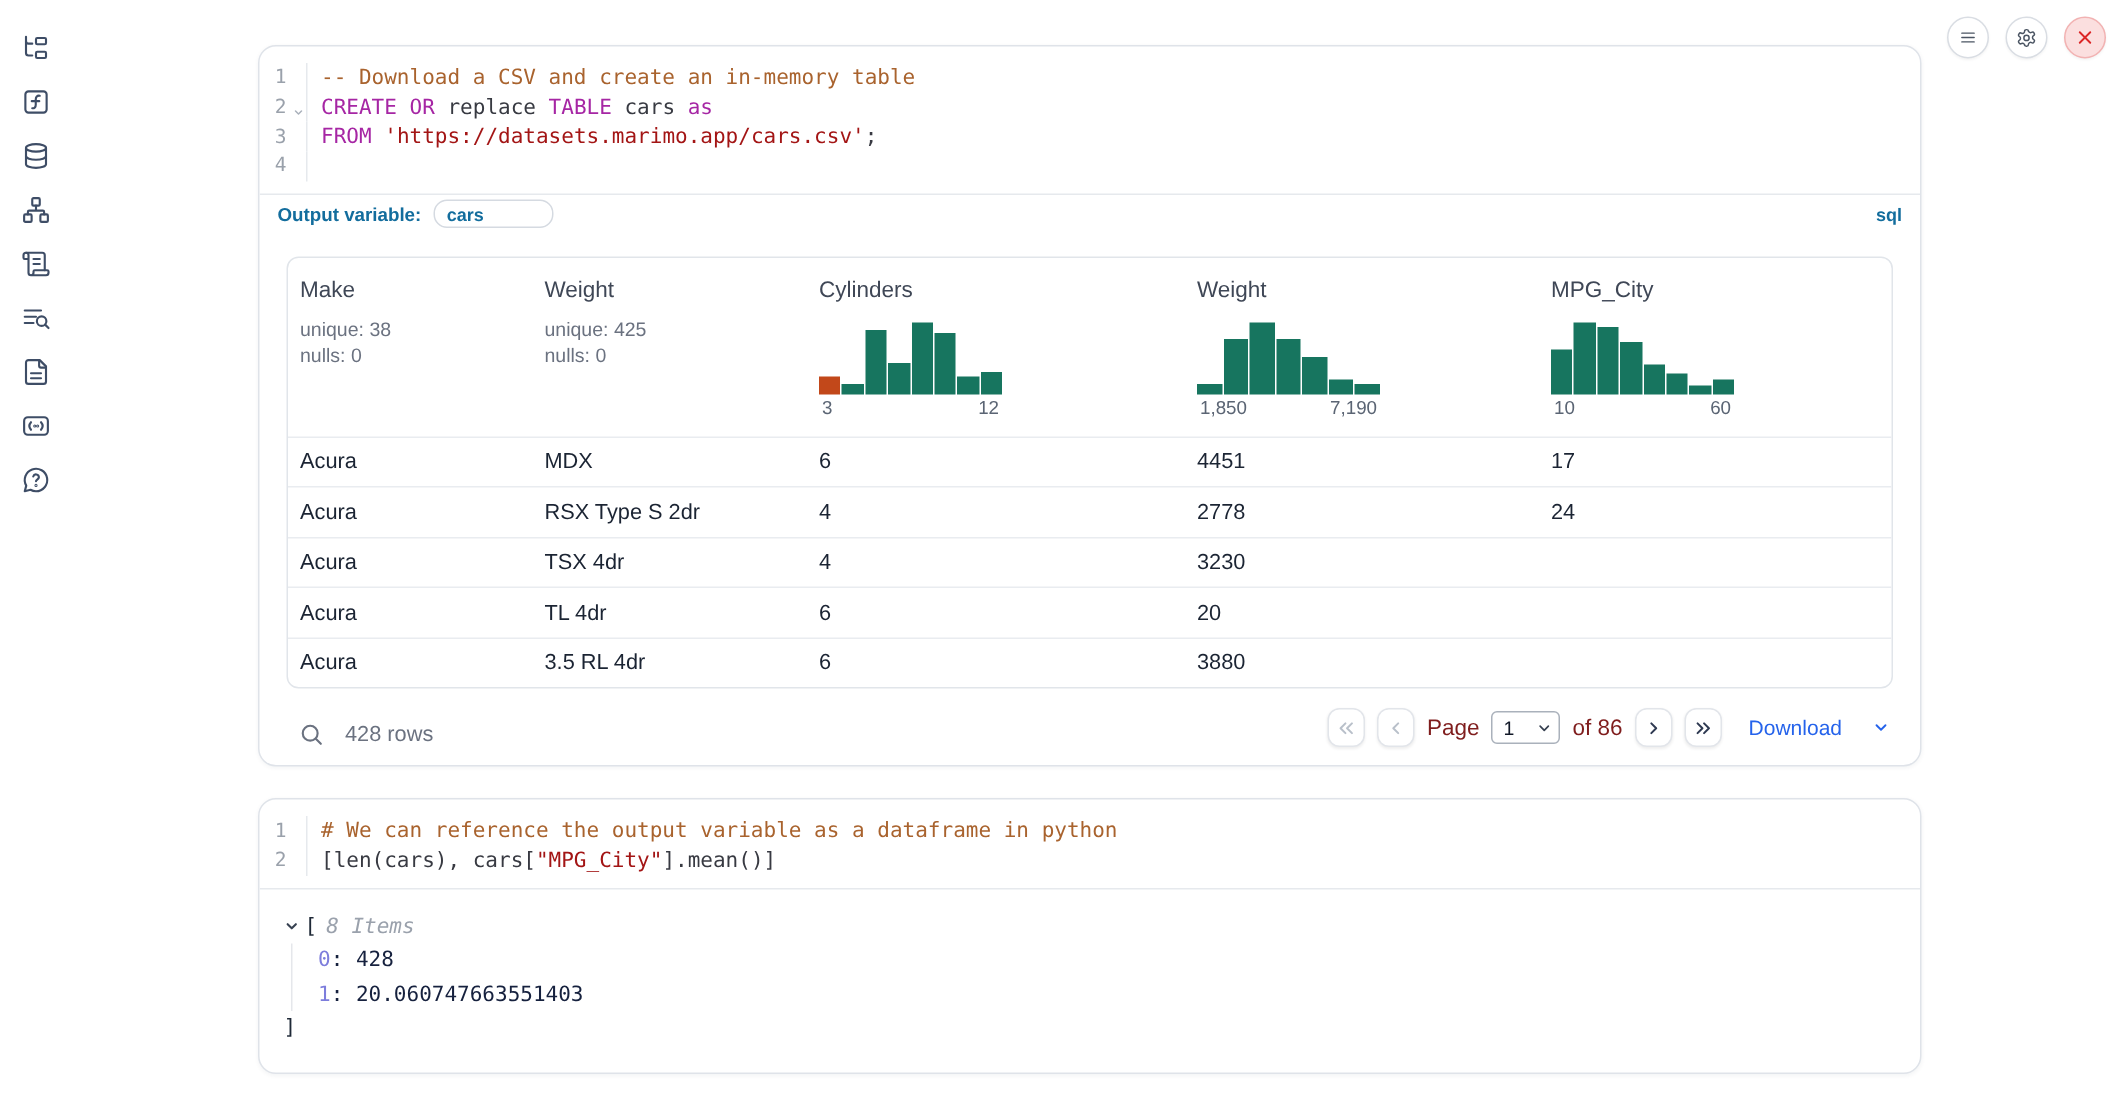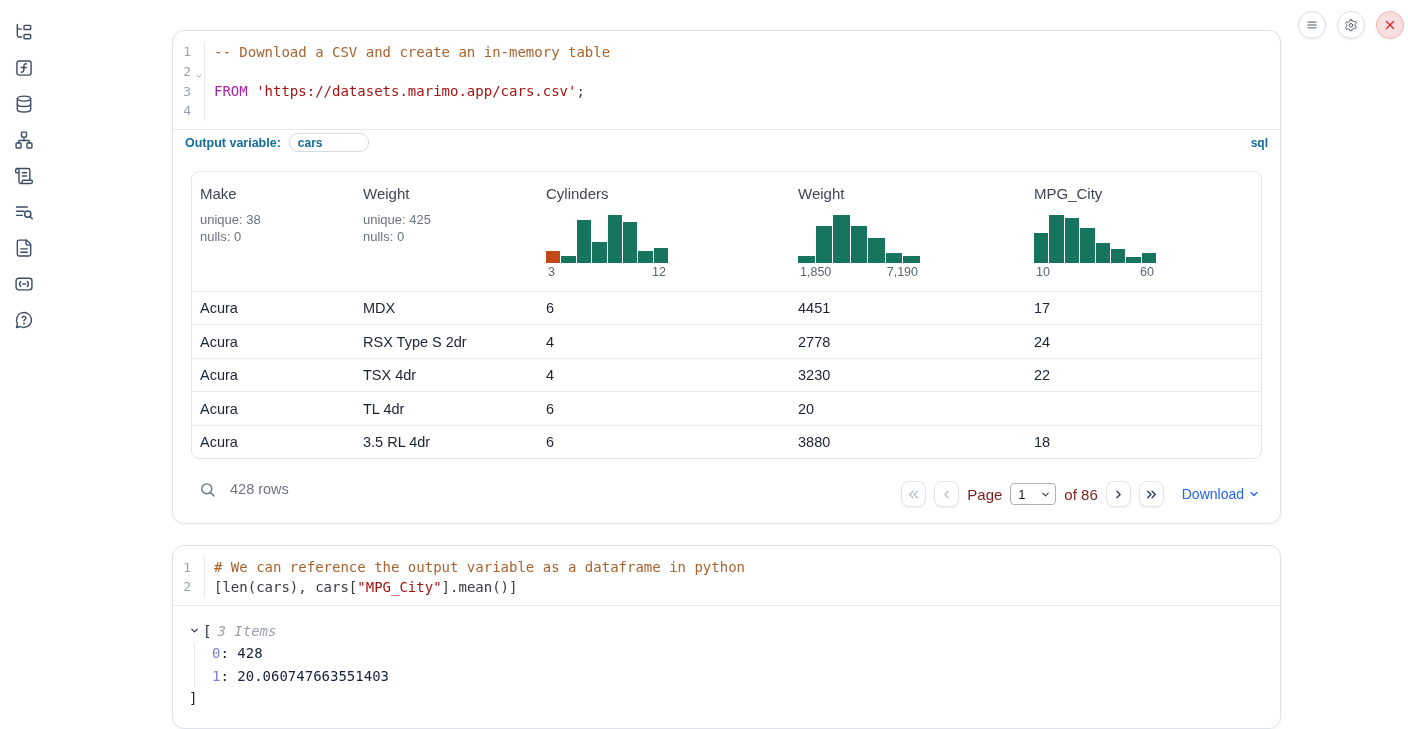--- a/index.html
+++ b/index.html
@@ -60,37 +60,37 @@
   .hist { margin-top:13px; width:122px; }
   .hist-bars { display:flex; align-items:flex-end; gap:1px; height:48px; }
   .hist-bar { flex:1; border-radius:0; }
   .hist-labels { display:flex; justify-content:space-between; margin-top:2px;
     font-size:12.5px; color:#5b6574; padding:0 2px; }
   .tb-row { border-top:1px solid #e9ecf0; cursor:pointer; }
   .tb-cell { padding:0 8px; height:32.5px; display:flex; align-items:center;
     font-size:14.5px; color:#1b2433; }
 
   
-  .table-footer { display:flex; align-items:flex-start; margin-top:22px; height:30px; padding:0 2px; }
+  .table-footer { display:flex; align-items:flex-end; margin-top:9px; height:30px; padding:0 2px; }
   .search-btn { border:none; background:transparent; color:#6b7280; cursor:pointer;
     display:flex; align-items:center; margin-left:6px; }
   .search-btn svg { width:17px; height:17px; }
   .row-count { margin-left:14px; font-size:14.5px; color:#6b7280; }
   .pagination { margin-left:auto; display:flex; align-items:center; gap:8px; }
   .pg-btn { width:25px; height:26px; border-radius:8px; background:#fff; border:1px solid #e2e5ea;
     box-shadow:0 1px 2px rgba(0,0,0,.07); display:flex; align-items:center; justify-content:center;
     color:#2f3a52; cursor:pointer; }
   .pg-btn.disabled { color:#b9c0ca; }
   .pg-btn svg { width:13px; height:13px; }
   .pg-label { font-size:15px; color:#7f1d1d; }
   .page-select { width:46px; height:22px; border:1px solid #aab1bb; border-radius:4px;
     display:flex; align-items:center; padding:0 4px 0 7px; font-size:13px; color:#111827;
     gap:4px; cursor:pointer; justify-content:space-between; background:#fff; }
   .page-select svg { width:11px; height:11px; color:#374151; }
-  .download-link { margin-left:10px; display:flex; align-items:center; gap:4px;
+  .download-link { margin-left:10px; display:flex; align-items:center; gap:20px;
     color:#2563eb; font-size:14px; cursor:pointer; text-decoration:none; }
   .download-link svg { width:12px; height:12px; }
 
   
   .tree-output { font-family:"DejaVu Sans Mono", monospace; font-size:14px;
     color:#1f2937; padding:14px 18px 19px 16px; }
   .tree-line1 { display:flex; align-items:center; height:22.4px; }
   .tree-chev { color:#374151; margin:0 3px 0 0; cursor:pointer; display:flex; }
   .tree-chev svg { width:11px; height:11px; }
   .items-label { color:#9aa1ac; font-style:italic; margin-left:6px; }
@@ -196,21 +196,21 @@
     </button>
   </div>
 
 <main class="notebook">
 
   <section class="cell">
     <div class="code-editor">
         <div class="code-line"><span class="gutter">1</span><span class="code-text"><span class="tok-comment">-- Download a CSV and create an in-memory table</span></span></div>
         <div class="code-line"><span class="gutter">2<span class="fold-chev"><svg width="8" height="8" viewBox="0 0 24 24" fill="none" stroke="currentColor" stroke-width="3" stroke-linecap="round" stroke-linejoin="round">
                 <polyline points="6 9 12 15 18 9"></polyline>
-              </svg></span></span></div>
+              </svg></span></span><span class="code-text"><span class="tok-kw">CREATE</span><span class="tok-plain"> </span><span class="tok-kw">OR</span><span class="tok-plain"> replace </span><span class="tok-kw">TABLE</span><span class="tok-plain"> cars </span><span class="tok-kw">as</span></span></div>
         <div class="code-line"><span class="gutter">3</span><span class="code-text"><span class="tok-kw">FROM</span><span class="tok-plain"> </span><span class="tok-str">'https://datasets.marimo.app/cars.csv'</span><span class="tok-plain">;</span></span></div>
         <div class="code-line"><span class="gutter">4</span></div>
       </div>
     <div class="outvar-bar">
       <span class="outvar-label">Output variable:</span>
       <span class="outvar-input">cars</span>
       <span class="lang-badge">sql</span>
     </div>
 
     <div class="cell-output">
@@ -300,34 +300,32 @@
               <div class="tb-cell">RSX Type S 2dr</div>
               <div class="tb-cell">4</div>
               <div class="tb-cell">2778</div>
               <div class="tb-cell">24</div>
             </div>
             <div class="tgrid tb-row">
               <div class="tb-cell">Acura</div>
               <div class="tb-cell">TSX 4dr</div>
               <div class="tb-cell">4</div>
               <div class="tb-cell">3230</div>
-              <div class="tb-cell">22</div>
             </div>
             <div class="tgrid tb-row">
               <div class="tb-cell">Acura</div>
               <div class="tb-cell">TL 4dr</div>
               <div class="tb-cell">6</div>
               <div class="tb-cell">20</div>
             </div>
             <div class="tgrid tb-row">
               <div class="tb-cell">Acura</div>
               <div class="tb-cell">3.5 RL 4dr</div>
               <div class="tb-cell">6</div>
               <div class="tb-cell">3880</div>
-              <div class="tb-cell">18</div>
             </div>
           </div>
       </div>
 
       <div class="table-footer">
         <button class="search-btn">
           <svg viewBox="0 0 24 24" fill="none" stroke="currentColor" stroke-width="2" stroke-linecap="round">
             <circle cx="11" cy="11" r="7"></circle>
               <line x1="16.5" y1="16.5" x2="21" y2="21"></line>
             </svg>
@@ -383,21 +381,21 @@
       </div>
 
     <div class="tree-output">
       <div class="tree-line1">
         <span class="tree-chev">
           <svg viewBox="0 0 24 24" fill="none" stroke="currentColor" stroke-width="3" stroke-linecap="round" stroke-linejoin="round">
             <polyline points="6 9 12 15 18 9"></polyline>
             </svg>
         </span>
         <span>[</span>
-        <span class="items-label">3 Items</span>
+        <span class="items-label">8 Items</span>
       </div>
       <div class="tree-entries">
           <div class="tree-entry">
             <span class="tree-key">0</span>
             <span class="tree-val">: 428</span>
           </div>
           <div class="tree-entry">
             <span class="tree-key">1</span>
             <span class="tree-val">: 20.060747663551403</span>
           </div>

